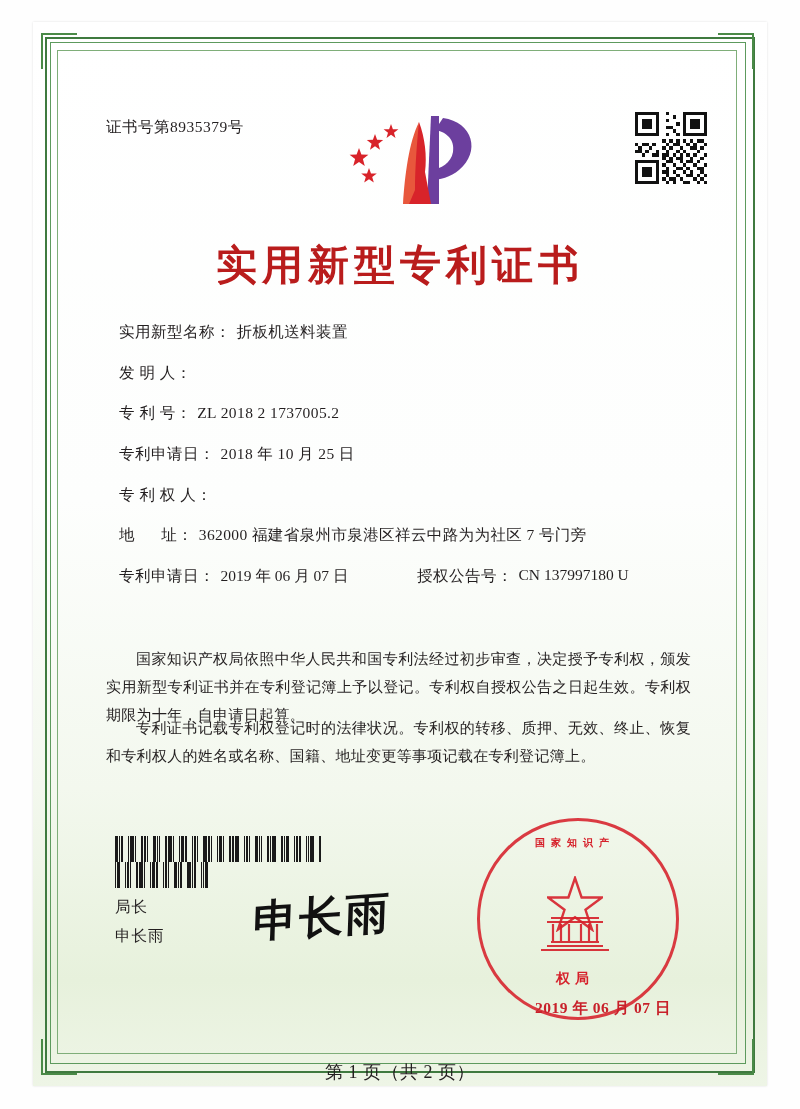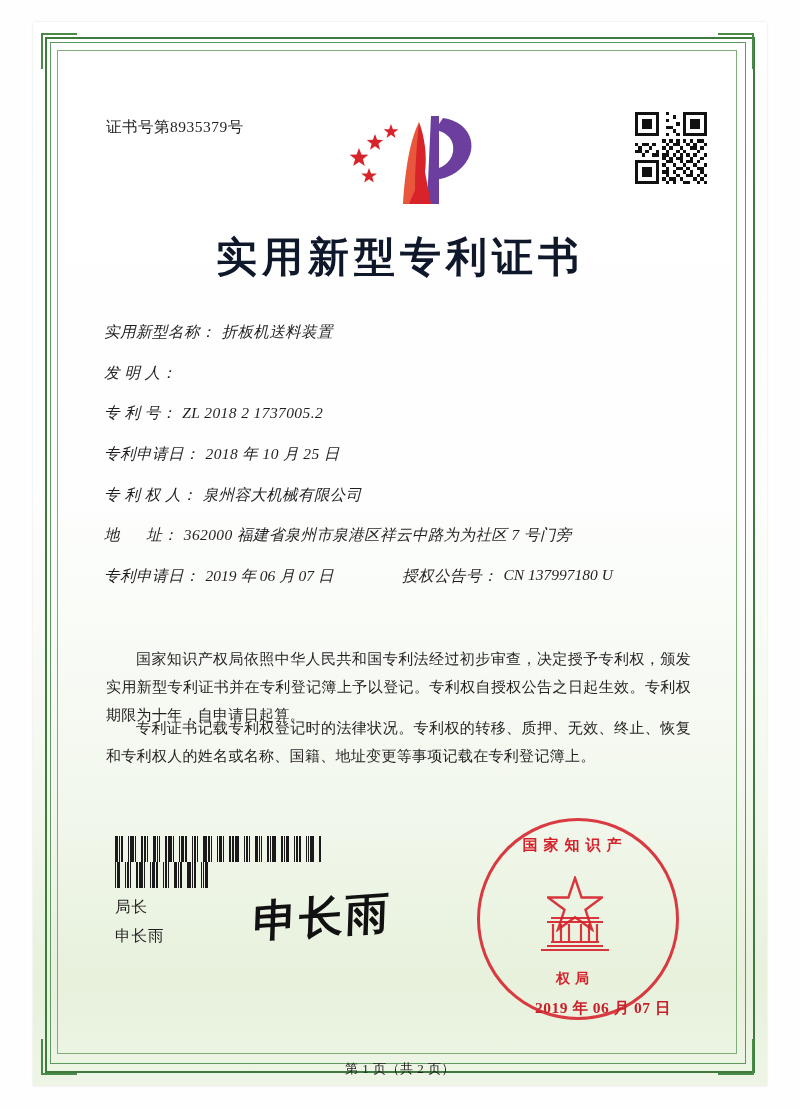--- a/index.html
+++ b/index.html
@@ -103,35 +103,34 @@
     right: 36px;
     top: 62px;
     width: 72px;
     height: 72px;
   }
 
   .title {
     position: absolute;
     left: 0;
     right: 0;
-    top: 180px;
+    top: 188px;
     text-align: center;
     font-family: "DejaVu Serif", serif;
     font-size: 41px;
     font-weight: bold;
     letter-spacing: 5px;
-    color: #0f172a;
+    color: #b91c1c;
   }
 
   .fields {
     position: absolute;
-    left: 47px;
+    left: 62px;
     top: 272px;
     width: 590px;
-    font-style: italic;
   }
   .field-row {
     display: flex;
     align-items: baseline;
     margin-bottom: 20.5px;
     font-size: 15.5px;
     line-height: 1.3;
   }
   .field-label {
     flex: 0 0 auto;
@@ -229,41 +228,41 @@
     position: absolute;
     left: 58px; top: 84px;
     width: 80px; height: 52px;
   }
   .seal-text-top, .seal-text-bottom {
     position: absolute;
     width: 196px;
     text-align: center;
     color: #d6202a;
     font-weight: bold;
-    font-size: 15px;
+    font-size: 10px;
     letter-spacing: 6px;
   }
   .seal-text-top { top: 18px; }
   .seal-text-bottom { top: 152px; font-size: 14px; letter-spacing: 5px; }
   .seal-date {
     position: absolute;
     left: 478px;
     top: 948px;
     font-size: 15.5px;
     color: #c8202a;
     letter-spacing: 0.5px;
     font-weight: bold;
   }
 
   .page-no {
     position: absolute;
     left: 0; right: 0;
     top: 1010px;
     text-align: center;
-    font-size: 13px;
+    font-size: 18px;
     letter-spacing: 0.5px;
   }
   .footnote {
     position: absolute;
     left: 0; right: 0;
     top: 1068px;
     text-align: center;
     font-size: 14.5px;
     letter-spacing: 1px;
     color: #2a2a2a;
@@ -433,21 +432,20 @@
 
       <div class="field-row">
         <span class="field-label">专利申请日</span>
         <span class="field-sep">：</span>
         <span class="field-value">2018 年 10 月 25 日</span>
       </div>
 
       <div class="field-row">
         <span class="field-label">专 利 权 人</span>
         <span class="field-sep">：</span>
-        <span class="field-value">泉州容大机械有限公司</span>
       </div>
 
       <div class="field-row">
         <span class="field-label">地      址</span>
         <span class="field-sep">：</span>
         <span class="field-value">362000 福建省泉州市泉港区祥云中路为为社区 7 号门旁</span>
       </div>
 
       <div class="two-col">
         <span class="col-a">

